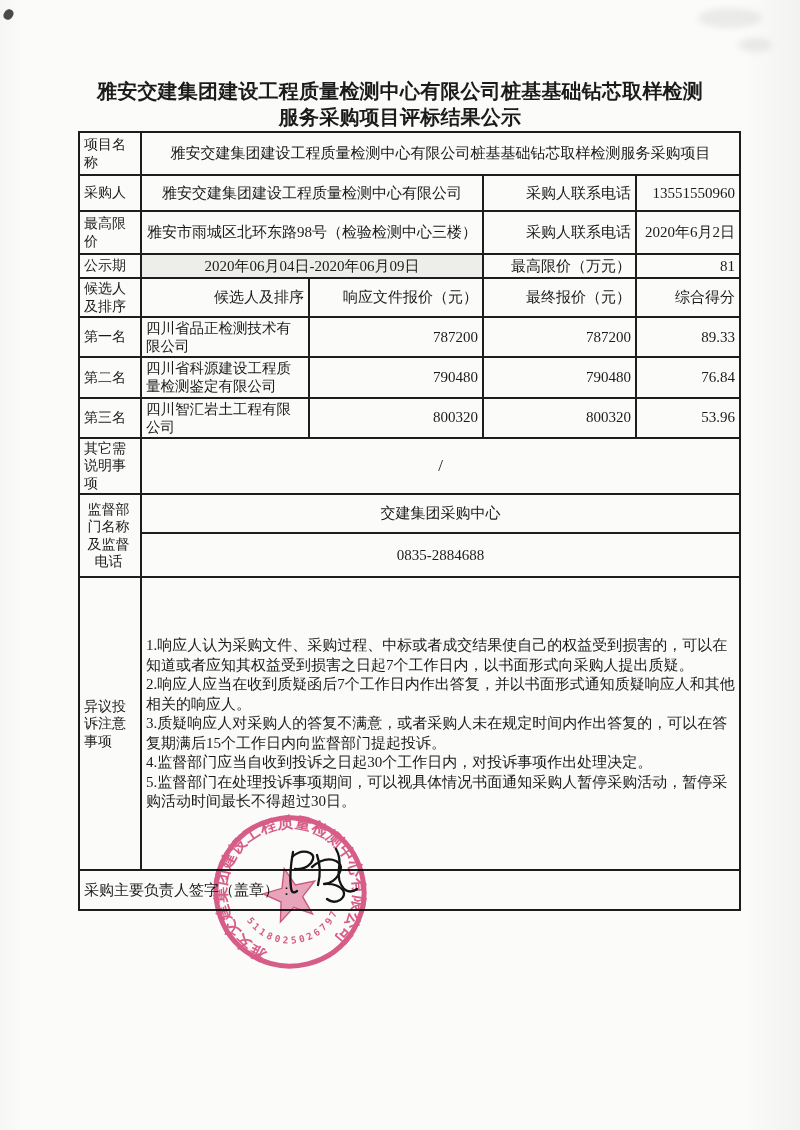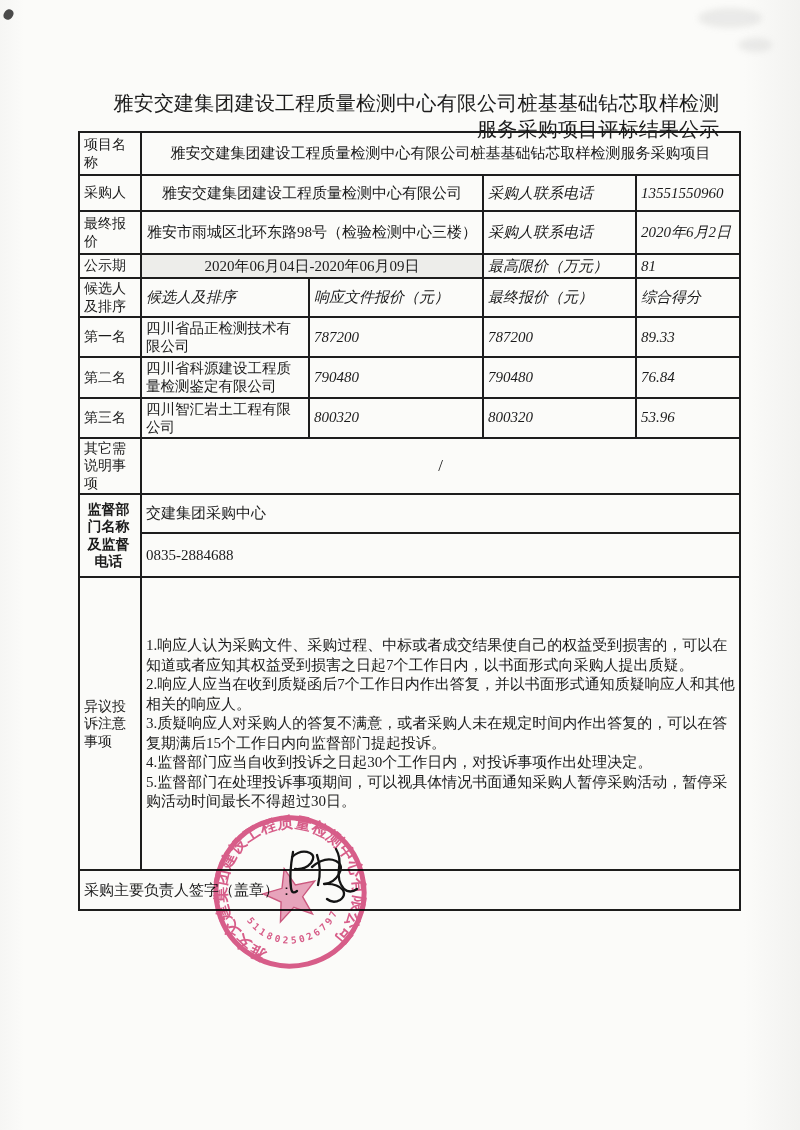--- a/index.html
+++ b/index.html
@@ -16,44 +16,44 @@
   .speck{
     position:absolute;left:4px;top:9px;width:9px;height:11px;
     background:#2c2c2c;border-radius:45%;transform:rotate(38deg);opacity:.85;
   }
   .smudge{position:absolute;background:rgba(140,140,140,.15);border-radius:50%;filter:blur(3px);}
   .smudge.a{left:698px;top:8px;width:64px;height:20px;}
   .smudge.b{left:738px;top:38px;width:34px;height:14px;}
 
   .doc-title{
     position:absolute;top:78px;left:50%;transform:translateX(-50%);
-    width:615px;margin:12px;
-    font-size:20px;font-weight:normal;line-height:26px;
-    text-align:right;letter-spacing:0.2px;
+    width:615px;margin:0;
+    font-size:20px;font-weight:bold;line-height:26px;
+    text-align:center;letter-spacing:0.2px;
   }
 
   table.main{
     position:absolute;left:78px;top:131px;
     width:661px;border-collapse:collapse;table-layout:fixed;
     font-size:15px;line-height:1.25;padding-left:47px;
   }
   table.main td{
     border:2px solid #1d1d1d;
     padding:1px 4px;
     vertical-align:middle;
     overflow:hidden;
   }
   td.lbl{font-size:14px;padding-left:3px;padding-right:0;text-align:left;}
-  td.lbl.center-label{text-align:center;padding-left:1px;font-weight:bold;}
+  td.lbl.center-label{text-align:center;padding-left:1px;}
   td.val{text-align:center;padding-left:8px;}
-  td.ctr{text-align:left;padding-left:2px;padding-right:2px;font-style:italic;}
+  td.ctr{text-align:right;padding-left:2px;padding-right:2px;}
   td.name{font-size:14.5px;text-align:left;padding-left:2px;padding-right:0;}
   td.tint{background:rgba(205,205,200,.30);}
   td.slash{text-align:center;font-size:17px;}
-  td.indent{padding-left:166px;text-align:left;}
+  td.indent{padding-left:166px;text-align:center;}
   td.objection-cell{padding:0 5px 0 7px;border-radius:24px;}
   .obj-item{font-size:15px;line-height:19.5px;text-align:left;}
   td.sign-cell{padding-left:5px;font-size:15px;}
 
   .seal{
     position:absolute;left:195px;top:797px;width:190px;height:190px;
     transform:rotate(-14deg);
     mix-blend-mode:multiply;opacity:.88;
     z-index:5;pointer-events:none;
   }
@@ -86,21 +86,21 @@
         <td class="lbl">项目名称</td>
         <td class="val" colspan="4">雅安交建集团建设工程质量检测中心有限公司桩基基础钻芯取样检测服务采购项目</td>
       </tr>
       <tr style="height:36px">
         <td class="lbl">采购人</td>
         <td class="val" colspan="2">雅安交建集团建设工程质量检测中心有限公司</td>
         <td class="ctr">采购人联系电话</td>
         <td class="ctr">13551550960</td>
       </tr>
       <tr style="height:43px">
-        <td class="lbl">最终报价</td>
+        <td class="lbl">最高限价</td>
         <td class="val" colspan="2">雅安市雨城区北环东路98号（检验检测中心三楼）</td>
         <td class="ctr">采购人联系电话</td>
         <td class="ctr">2020年6月2日</td>
       </tr>
       <tr style="height:24px">
         <td class="lbl">公示期</td>
         <td class="val tint" colspan="2">2020年06月04日-2020年06月09日</td>
         <td class="ctr">最高限价（万元）</td>
         <td class="ctr">81</td>
       </tr>

